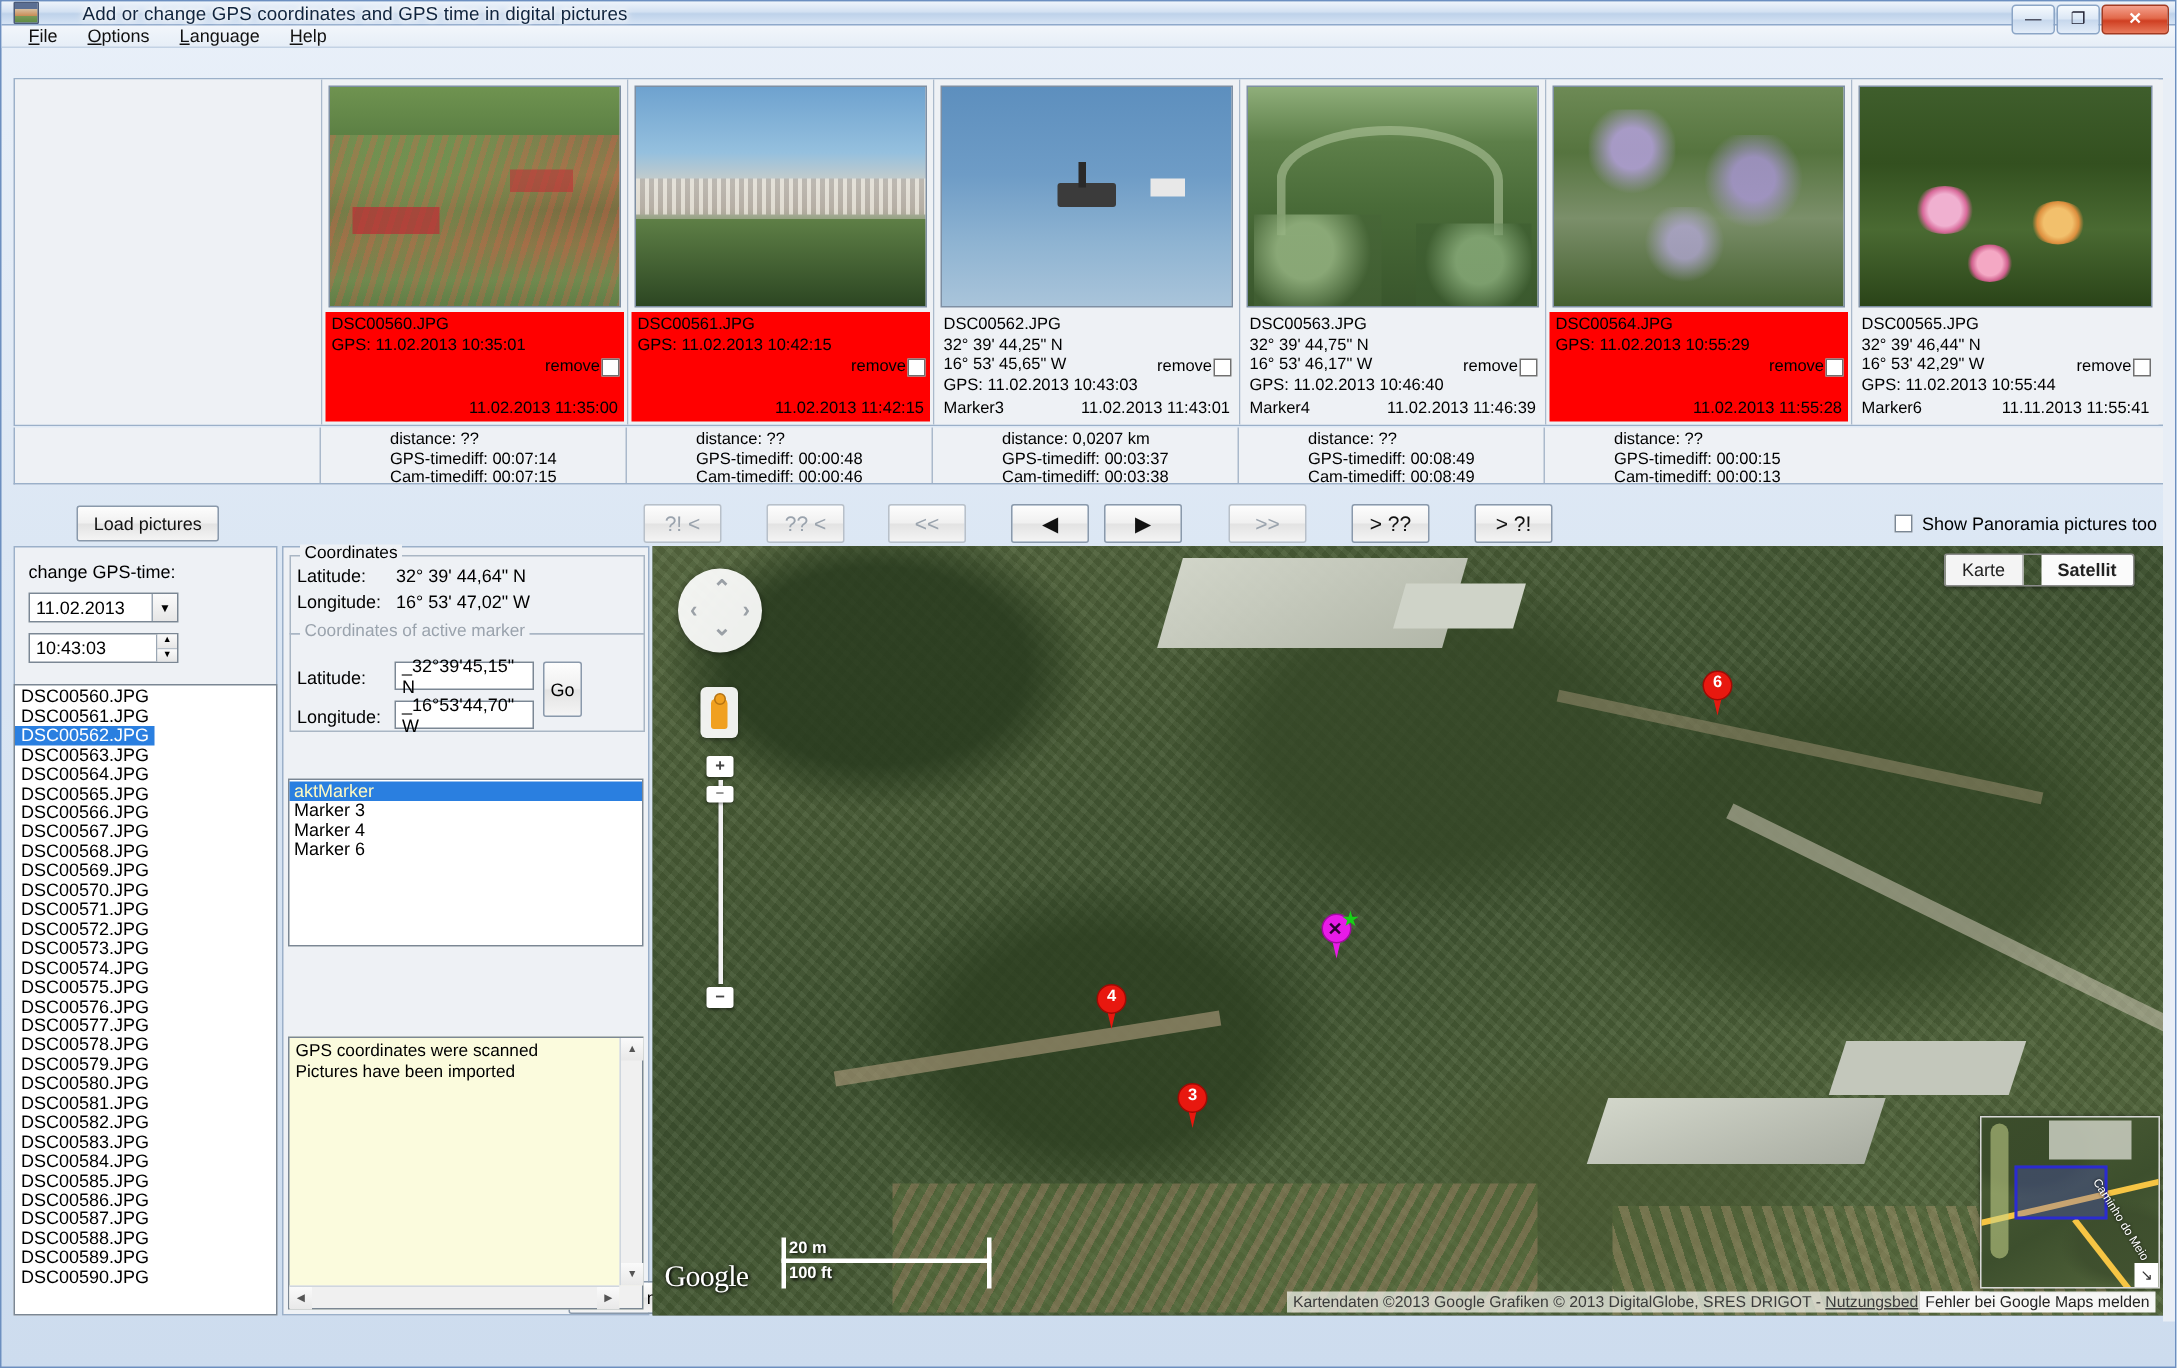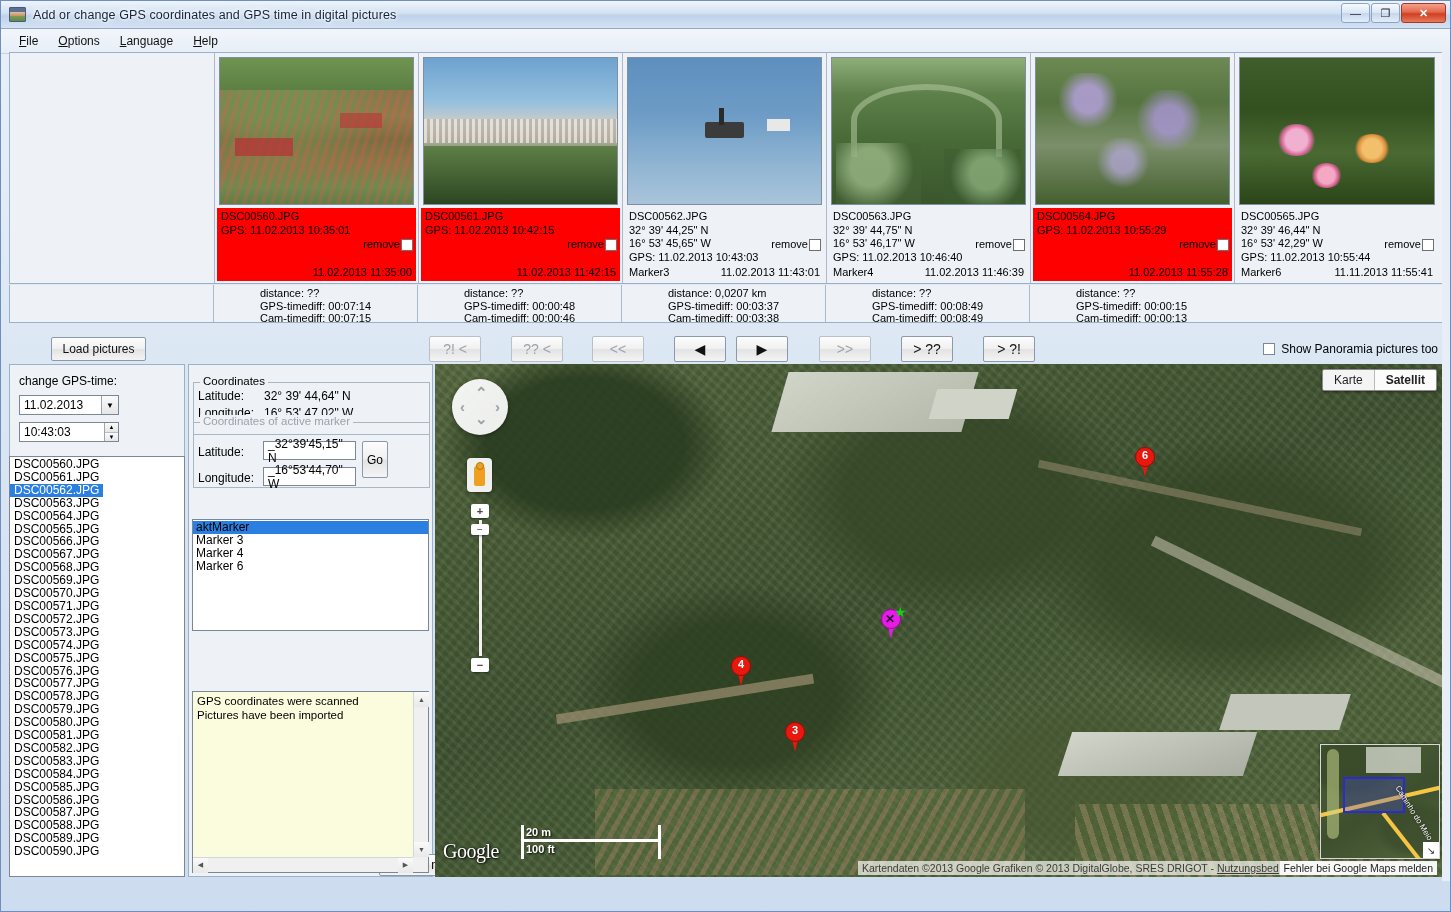--- a/index.html
+++ b/index.html
@@ -14,24 +14,24 @@
   #app {
     position: relative;
     width: 1451px; height: 912px;
     background: linear-gradient(180deg,#e9f0f9 0%,#dce7f4 40%,#cddcee 100%);
     border: 1px solid #6c8fc0;
     overflow: hidden;
   }
   
   .titlebar {
     position: relative;
-    height: 28px;
+    height: 16px;
     background: linear-gradient(180deg,#eef4fb 0%,#d3e1f2 45%,#bed2ea 55%,#d5e3f4 100%);
     border-bottom: 1px solid #8fa9cb;
-    display: flex; align-items: center;
+    display: flex; align-items: center; gap: 22px;
   }
   .title-icon {
     width: 17px; height: 15px; margin-left: 8px; margin-right: 7px;
     background: linear-gradient(180deg,#5b6f93 0%,#5b6f93 30%,#d8c2a4 30%,#c98d58 65%,#7a9a5a 65%,#5f8a44 100%);
     border: 1px solid #4a5a78; border-radius: 1px;
   }
   .title-text {
     font-size: 12.5px; color: #10243d; letter-spacing: .1px;
     text-shadow: 0 0 3px #fff, 0 0 5px #fff, 0 0 8px #fff;
   }
@@ -43,21 +43,21 @@
     display:flex; align-items:center; justify-content:center;
     font-size: 11px; color: #223; line-height: 1;
   }
   .win-btn.close {
     width: 45px;
     background: linear-gradient(180deg,#f4a08c 0%,#e2694b 45%,#cf3f22 55%,#e8795b 100%);
     border-color: #a23b22; color:#fff; font-weight: bold;
   }
   
   .menubar {
-    height: 25px; display:flex; align-items:center;
+    height: 15px; display:flex; align-items:center;
     background: linear-gradient(180deg,#f2f6fb 0%,#e6eef7 100%);
     border-bottom: 1px solid #c3d2e4;
     padding-left: 8px;
   }
   .menu-item { padding: 2px 10px; font-size: 12px; color:#111; }
   .menu-item u { text-decoration: underline; }
   
   .thumbstrip {
     position:absolute; left: 8px; top: 51px; width: 1435px; height: 232px;
     border: 1px solid #9bb0c9; background:#eef1f5;
@@ -154,21 +154,21 @@
   .go-btn {
     border:1px solid #8a99ab; border-radius:2px;
     background:linear-gradient(180deg,#fdfdfd 0%,#f0f0f0 48%,#e3e3e3 52%,#f4f4f4 100%);
     font-size:12px; display:flex;align-items:center;justify-content:center;
   }
   .markerlist {
     position:absolute; left:191px; top:518px; width:237px; height:112px;
     border:1px solid #7b8794; background:#fff; padding:1px 0;
   }
   .marker-item { font-size:12px; line-height:13px; padding-left:3px; color:#000; }
-  .marker-item.sel { background:#2a7fe0; color:#000000; }
+  .marker-item.sel { background:#2a7fe0; color:#fef9c3; }
   .logbox {
     position:absolute; left:191px; top:690px; width:237px; height:182px;
     border:1px solid #7b8794; background:#fbfbdd;
   }
   .log-line { font-size:11.5px; line-height:14px; padding-left:4px; color:#000; }
   .vscroll {
     position:absolute; right:0; top:0; width:15px; bottom:15px;
     background:#f0f0f0; border-left:1px solid #cfd6de;
     display:flex; flex-direction:column; justify-content:space-between;
   }
@@ -182,23 +182,24 @@
     font-size:7px;color:#555;background:linear-gradient(180deg,#fafafa,#e8e8e8);
   }
   .corner { position:absolute; right:0; bottom:0; width:15px;height:15px;background:#f0f0f0; }
   
   .map {
     position:absolute; left:434px; top:363px; width:1009px; height:513px;
     overflow:hidden; background:#3d4a33;
   }
   .map-bg { position:absolute; inset:0; }
   .maptype {
-    position:absolute; right:7px; top:5px; display:flex;
+    position:absolute; right:21px; top:5px; display:flex;
     border:1px solid #8b8b8b; border-radius:2px; overflow:hidden;
     box-shadow:0 1px 3px rgba(0,0,0,.45);
+    gap:12px;
   }
   .maptype div {
     padding:3px 11px; font-size:12px; background:#f4f4f4; color:#222;
     border-right:1px solid #b9b9b9;
   }
   .maptype div:last-child { border-right:none; font-weight:bold; background:#fbfbfb; }
   .pan-ctrl {
     position:absolute; left:17px; top:15px; width:56px; height:56px;
     border-radius:50%; background:rgba(255,255,255,.92);
     box-shadow:0 1px 4px rgba(0,0,0,.45);
@@ -568,21 +569,21 @@
         <div class="file-item">DSC00585.JPG</div>
         <div class="file-item">DSC00586.JPG</div>
         <div class="file-item">DSC00587.JPG</div>
         <div class="file-item">DSC00588.JPG</div>
         <div class="file-item">DSC00589.JPG</div>
         <div class="file-item">DSC00590.JPG</div>
       </div>
   </div>
 
   <div class="coordpanel">
-    <div class="groupbox" style="left:4px;top:17px;width:237px;height:53px;">
+    <div class="groupbox" style="left:4px;top:5px;width:237px;height:53px;">
       <span class="gb-legend">Coordinates</span>
       <div class="lbl" style="position:absolute;left:4px;top:6px;">Latitude:</div>
       <div class="lbl" style="position:absolute;left:70px;top:6px;">32° 39' 44,64" N</div>
       <div class="lbl" style="position:absolute;left:4px;top:23px;">Longitude:</div>
       <div class="lbl" style="position:absolute;left:70px;top:23px;">16° 53' 47,02" W</div>
     </div>
 
     <div class="groupbox" style="left:4px;top:57px;width:237px;height:66px;">
       <span class="gb-legend dim">Coordinates of active marker</span>
       <div class="lbl" style="position:absolute;left:4px;top:22px;">Latitude:</div>

